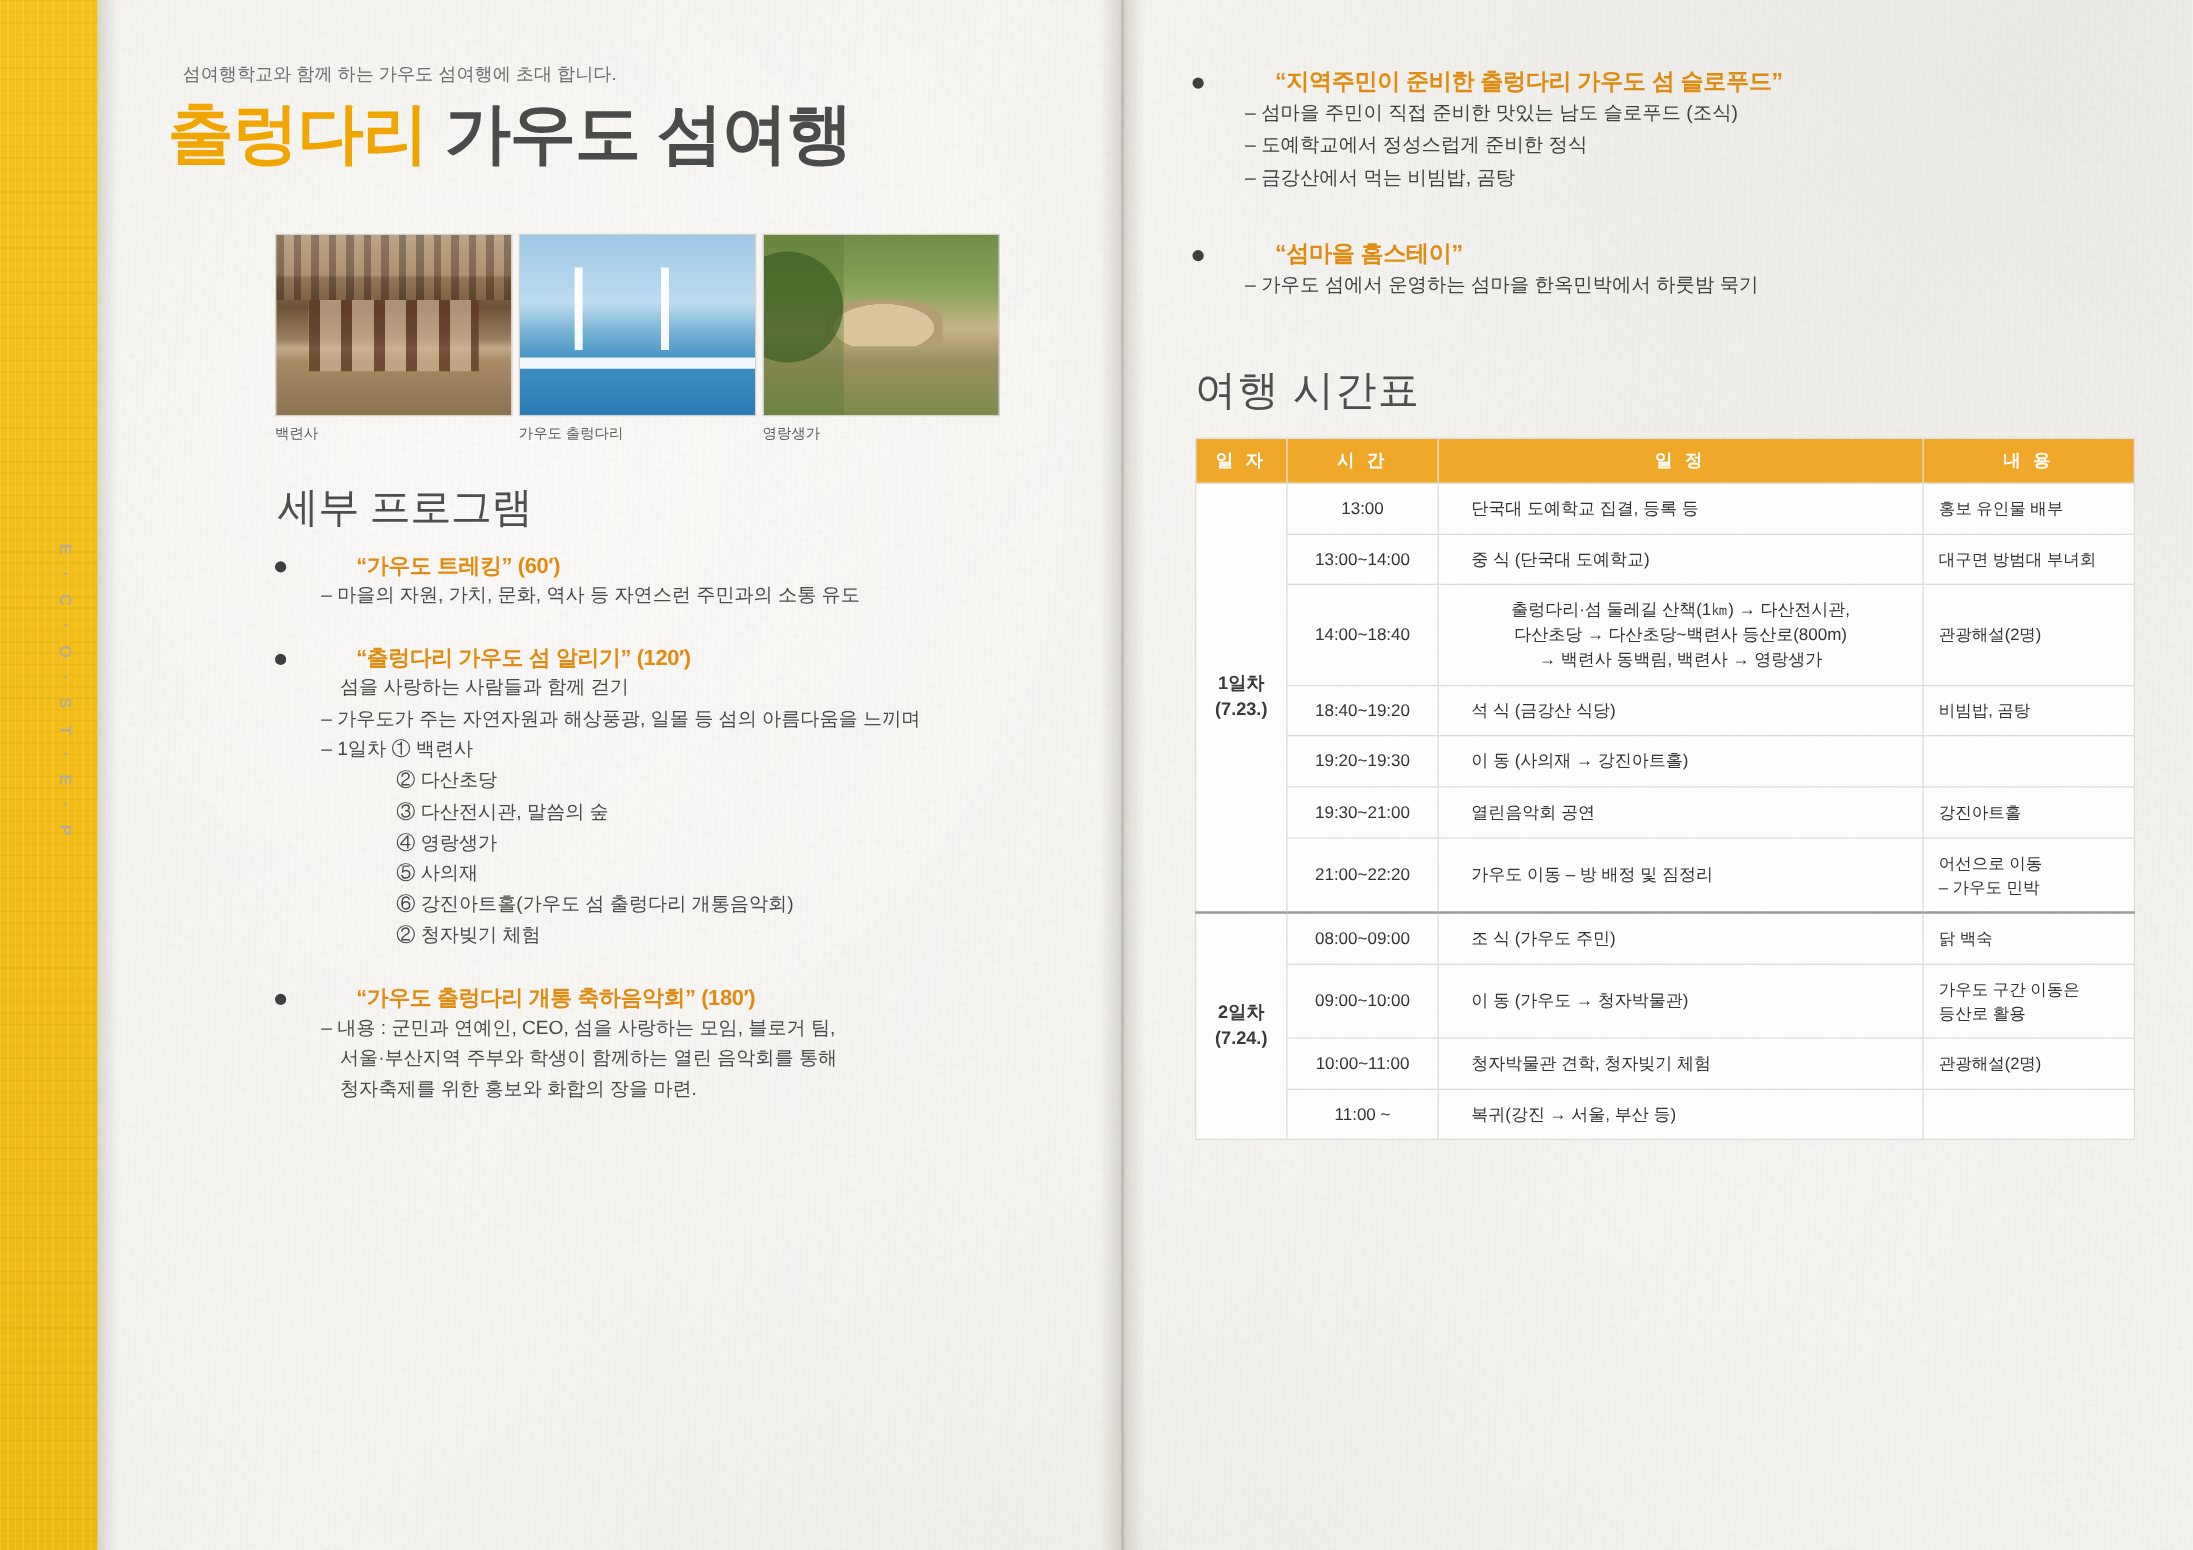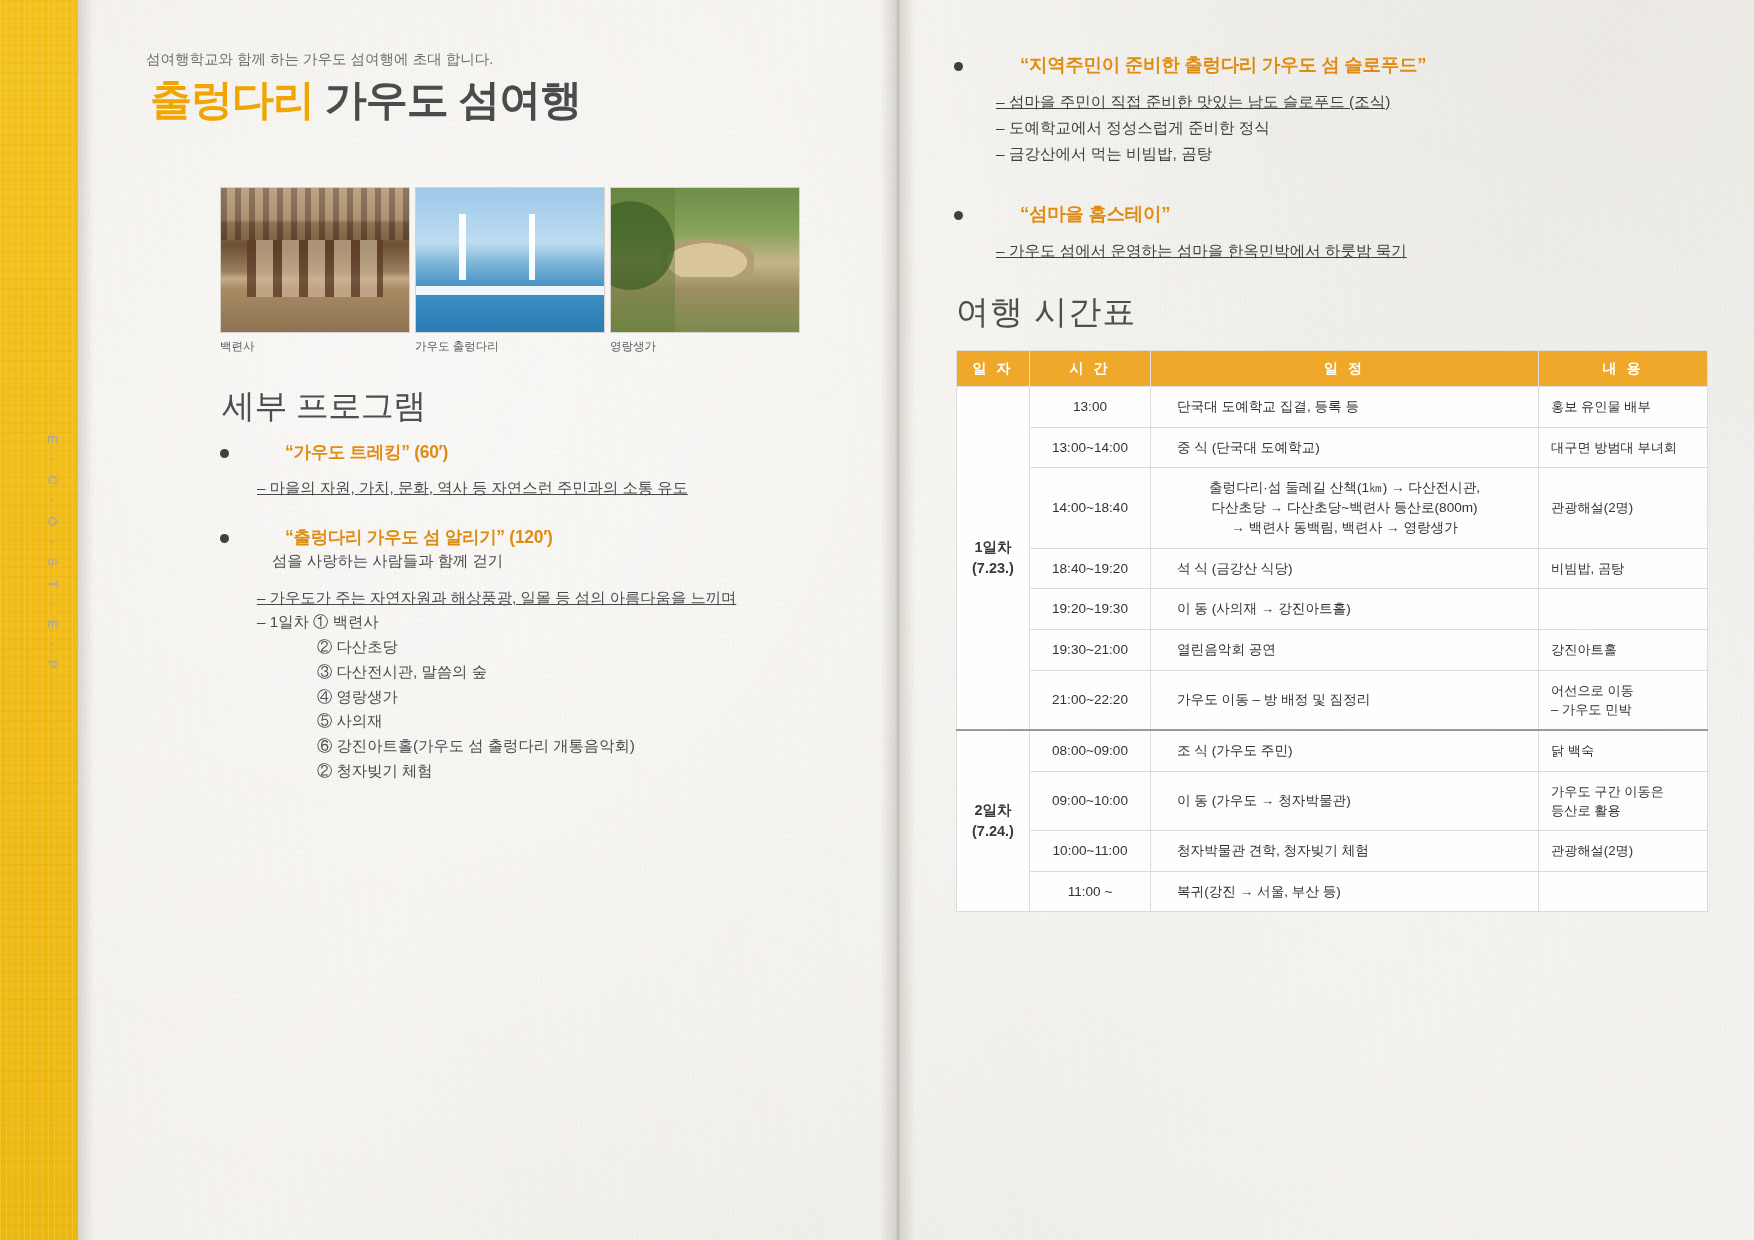--- a/index.html
+++ b/index.html
@@ -81,22 +81,22 @@
   .left {
     position: absolute;
     left: 94px; top: 0; width: 786px; height: 1240px;
     z-index: 4;
   }
   .kicker {
     position:absolute; left:52px; top:50px;
     font-size: 14.5px; color: #6d6d6d;
   }
   .title {
-    position:absolute; left:56px; top:72px;
-    font-size: 42px; font-weight: bold; color: #4b4b4b;
+    position:absolute; left:40px; top:72px;
+    font-size: 53px; font-weight: bold; color: #4b4b4b;
     letter-spacing: -1px; white-space: nowrap;
   }
   .title .accent { color: #f0a500; }
 
   .photos { position:absolute; left:126px; top:187px; display:flex; gap:7px;justify-content:space-between; }
   .photo-wrap { width: 188px; }
   .photo {
     width: 188px; height: 144px;
     border: 1px solid #d7d2c9;
     overflow:hidden; position: relative;
@@ -148,21 +148,21 @@
   .dot {
     width: 9px; height: 9px; border-radius: 50%;
     background: #3f3f3f; margin-top: 9px; margin-right: 11px; flex: 0 0 auto;
   }
   .btitle { font-size: 17.5px; font-weight: bold; color: #e08c12; letter-spacing:-.3px; }
   .sub { font-size: 15.3px; color: #4a4a4a; line-height: 1.62; }
   .sub-ind { padding-left: 37px; }
   .sub-ind2 { padding-left: 52px; }
   .sub-ind3 { padding-left: 97px; }
   .blk { margin-top: 24px; }
-  .gap-sm { margin-top: 12px; text-decoration: underline; }
+  .gap-sm { margin-top: 1px; }
 
   
   .right {
     position:absolute; left: 916px; top: 0; width: 838px; height: 1240px;
     z-index: 4;
   }
   .r-bullets { position:absolute; left: 38px; top: 52px; width: 780px; }
   .r-dot {
     width: 9px; height: 9px; border-radius: 50%;
     background: #3f3f3f; margin-top: 10px; margin-right: 12px; flex:0 0 auto;
@@ -250,20 +250,29 @@
         <div class="sub sub-ind gap-sm">– 가우도가 주는 자연자원과 해상풍광, 일몰 등 섬의 아름다움을 느끼며</div>
         <div class="sub sub-ind">– 1일차  ① 백련사</div>
         <div class="sub sub-ind3">② 다산초당</div>
         <div class="sub sub-ind3">③ 다산전시관, 말씀의 숲</div>
         <div class="sub sub-ind3">④ 영랑생가</div>
         <div class="sub sub-ind3">⑤ 사의재</div>
         <div class="sub sub-ind3">⑥ 강진아트홀(가우도 섬 출렁다리 개통음악회)</div>
         <div class="sub sub-ind3">② 청자빚기 체험</div>
       </div>
 
+      <div class="blk">
+        <div class="bullet-row">
+          <span class="dot"></span>
+          <span class="btitle">“가우도 출렁다리 개통 축하음악회” (180′)</span>
+        </div>
+        <div class="sub sub-ind gap-sm">– 내용 : 군민과 연예인, CEO, 섬을 사랑하는 모임, 블로거 팀,</div>
+        <div class="sub sub-ind2">서울·부산지역 주부와 학생이 함께하는 열린 음악회를 통해</div>
+        <div class="sub sub-ind2">청자축제를 위한 홍보와 화합의 장을 마련.</div>
+      </div>
 
     </div>
   </div>
 
   <div class="right">
     <div class="r-bullets">
       <div>
         <div class="bullet-row">
           <span class="r-dot"></span>
           <span class="r-title">“지역주민이 준비한 출렁다리 가우도 섬 슬로푸드”</span>

